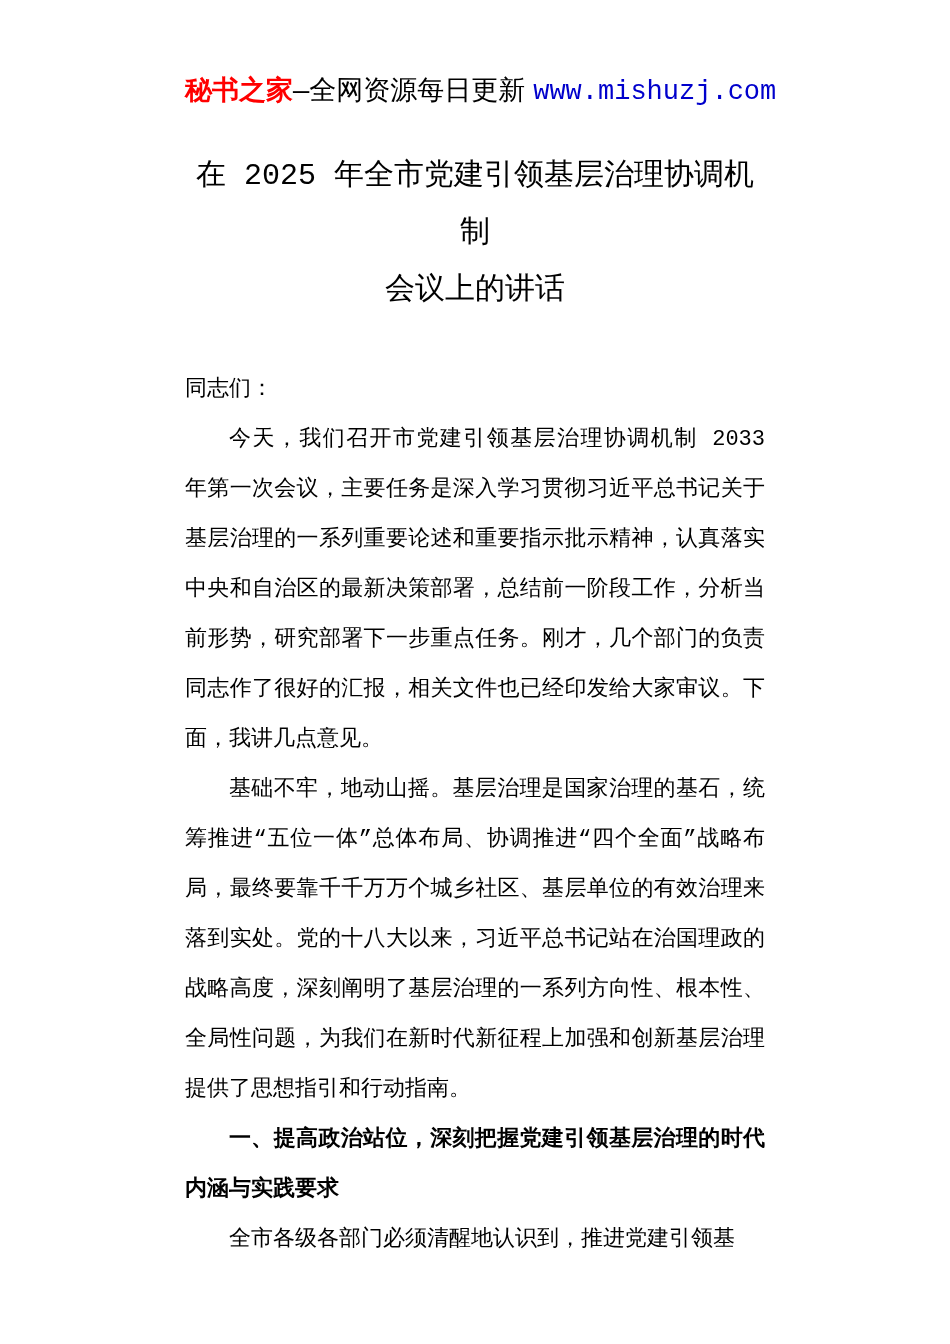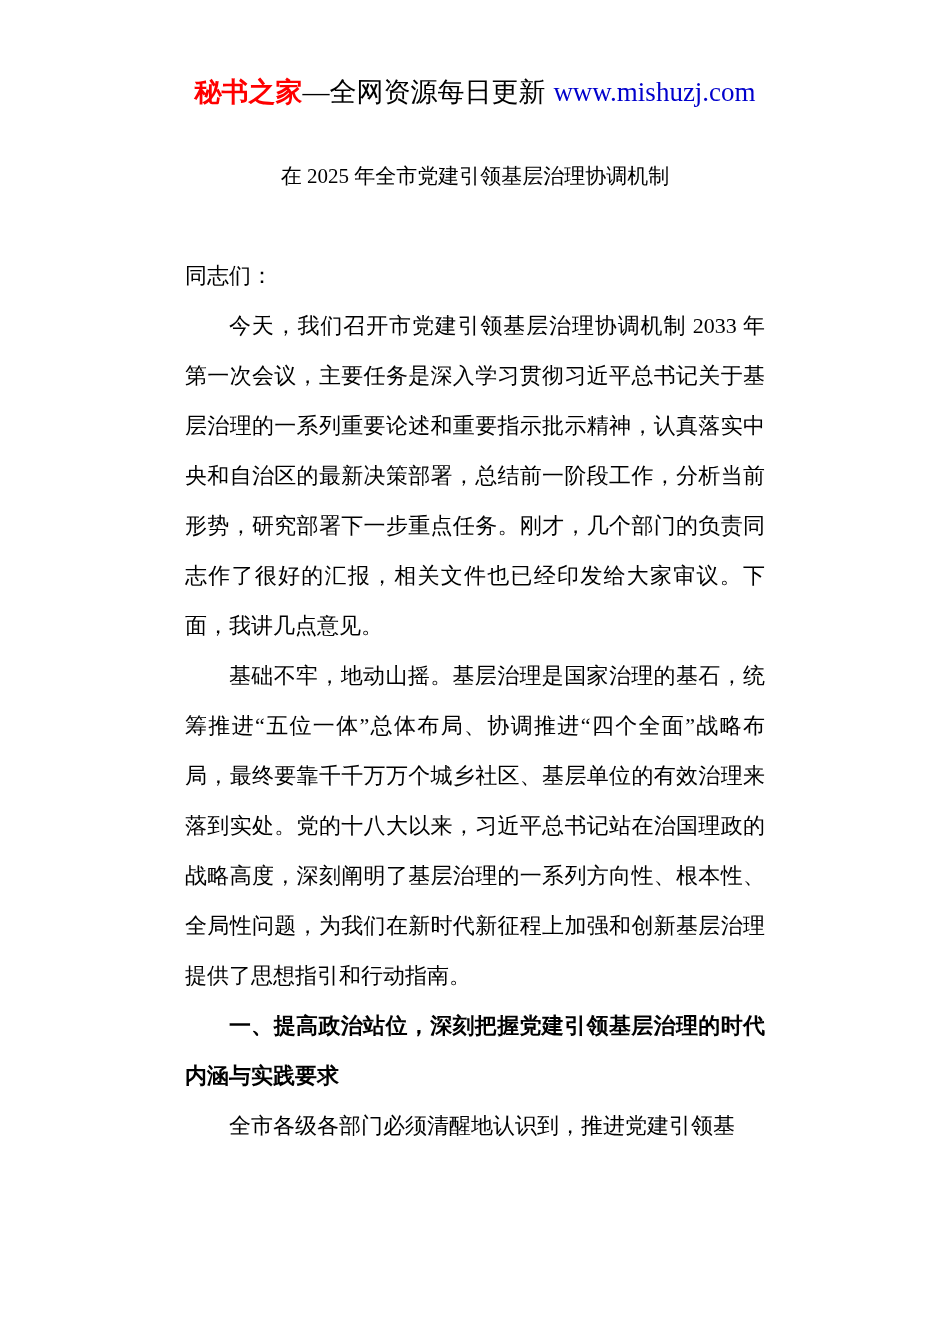--- a/index.html
+++ b/index.html
@@ -8,21 +8,21 @@
     background: #ffffff;
   }
   .page {
     position: relative;
     width: 860px;
     height: 1344px;
     margin: 0 auto;
     background: #ffffff;
     box-sizing: border-box;
     padding: 72px 140px 0 140px;
-    font-family: Liberation Serif, serif;
+    font-family: Liberation Mono, monospace;
     color: #000000;
     overflow: hidden;
   }
   .doc-header {
     text-align: center;
     font-size: 27px;
     line-height: 40px;
     white-space: nowrap;
   }
   .doc-header .brand {
@@ -35,21 +35,21 @@
   }
   .doc-header .url {
     color: #0000cc;
     font-weight: normal;
     text-decoration: none;
     margin-left: 8px;
   }
   .doc-title {
     margin: 36px 0 0 0;
     text-align: center;
-    font-size: 21px;
+    font-size: 30px;
     font-weight: normal;
     line-height: 57px;
     color: #000000;
   }
   .doc-title .title-line {
     display: block;
   }
   .doc-body {
     margin-top: 46px;
     font-size: 22px;
@@ -74,20 +74,21 @@
 <body>
 
 <div class="page">
 
   <div class="doc-header">
     <span class="brand" style="color: rgb(255, 0, 0);">秘书之家</span><span class="tagline" style="color: rgb(0, 0, 0);">—全网资源每日更新</span><a class="url" href="#" style="color: rgb(0, 0, 204);">www.mishuzj.com</a>
   </div>
 
   <h1 class="doc-title">
     <span class="title-line">在 2025 年全市党建引领基层治理协调机制</span>
+    <span class="title-line">会议上的讲话</span>
   </h1>
 
   <div class="doc-body">
     <p class="salutation">同志们：</p>
 
   <p class="para">今天，我们召开市党建引领基层治理协调机制 2033 年第一次会议，主要任务是深入学习贯彻习近平总书记关于基层治理的一系列重要论述和重要指示批示精神，认真落实中央和自治区的最新决策部署，总结前一阶段工作，分析当前形势，研究部署下一步重点任务。刚才，几个部门的负责同志作了很好的汇报，相关文件也已经印发给大家审议。下面，我讲几点意见。</p>
       <p class="para">基础不牢，地动山摇。基层治理是国家治理的基石，统筹推进“五位一体”总体布局、协调推进“四个全面”战略布局，最终要靠千千万万个城乡社区、基层单位的有效治理来落到实处。党的十八大以来，习近平总书记站在治国理政的战略高度，深刻阐明了基层治理的一系列方向性、根本性、全局性问题，为我们在新时代新征程上加强和创新基层治理提供了思想指引和行动指南。</p>
       <p class="para heading">一、提高政治站位，深刻把握党建引领基层治理的时代内涵与实践要求</p>
       <p class="para">全市各级各部门必须清醒地认识到，推进党建引领基</p>
     </div>

